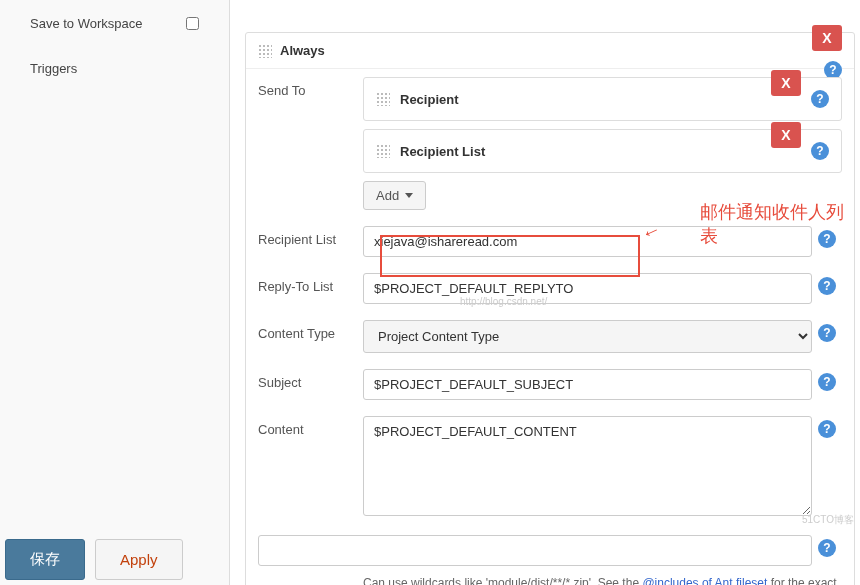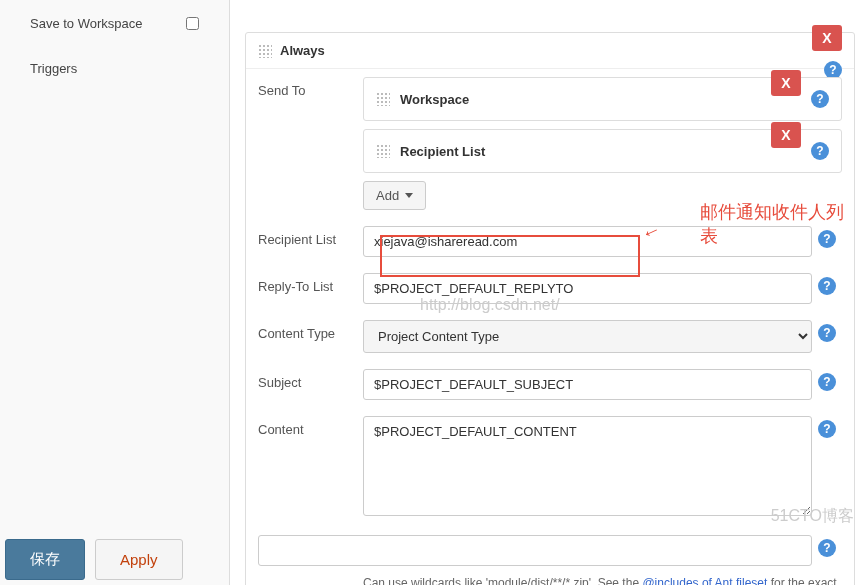--- a/index.html
+++ b/index.html
@@ -46,21 +46,21 @@
     .annotation-text { position: absolute; color: #e74c3c; font-size: 18px; pointer-events: none; }
     
     .bottom-buttons { position: absolute; left: 5px; bottom: 5px; display: flex; gap: 10px; }
     .btn { padding: 10px 24px; border-radius: 3px; font-size: 15px; cursor: pointer; border: 1px solid; }
     .btn-primary { background: #4a7a9c; color: #fff; border-color: #3a6a8c; }
     .btn-default { background: #f5f5f5; color: #c2410c; border-color: #ccc; }
     
     .hint-text { font-size: 12px; color: #666; padding: 0 12px 0 117px; line-height: 1.5; }
     .hint-text a { color: #3366cc; }
     
-    .watermark { position: absolute; color: #ccc; font-size: 16px; pointer-events: none; }
+    .watermark { position: absolute; color: #ccc; font-size: 10px; pointer-events: none; margin-left: 40px; }
   </style>
 </head>
 <body>
 
 <div class="left-sidebar">
   <div class="sidebar-item">
     <span class="sidebar-label">Save to Workspace</span>
     <input type="checkbox" class="checkbox" style="">
   </div>
   <div class="sidebar-item" style="margin-top: 18px;">
@@ -77,21 +77,21 @@
       <div class="drag-handle"></div>
       <span class="block-title">Always</span>
     </div>
 
     <div class="form-row">
       <div class="form-label">Send To</div>
       <div class="form-field">
         <div class="sub-block">
           <div class="close-btn sub-close">X</div>
           <div class="drag-handle"></div>
-          <span class="sub-title">Workspace</span>
+          <span class="sub-title">Recipient</span>
           <div class="help-icon sub-help">?</div>
         </div>
         <div class="sub-block">
           <div class="close-btn sub-close">X</div>
           <div class="drag-handle"></div>
           <span class="sub-title">Recipient List</span>
           <div class="help-icon sub-help">?</div>
         </div>
         <div class="add-btn">
           <span>Add</span>

